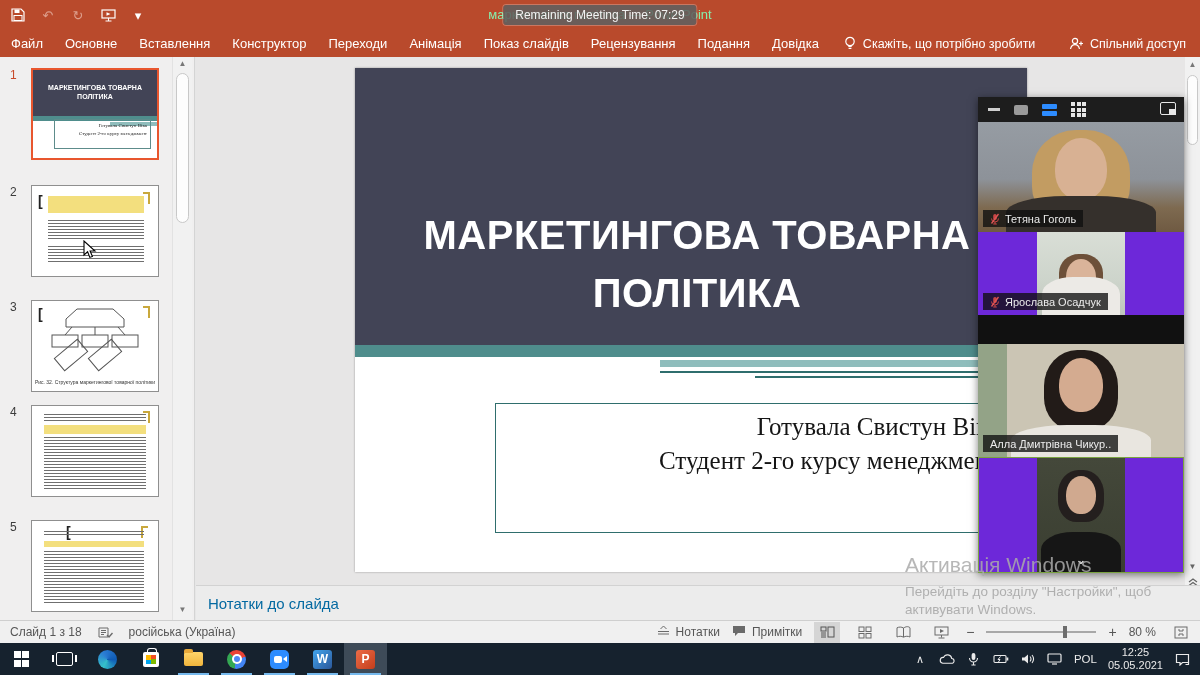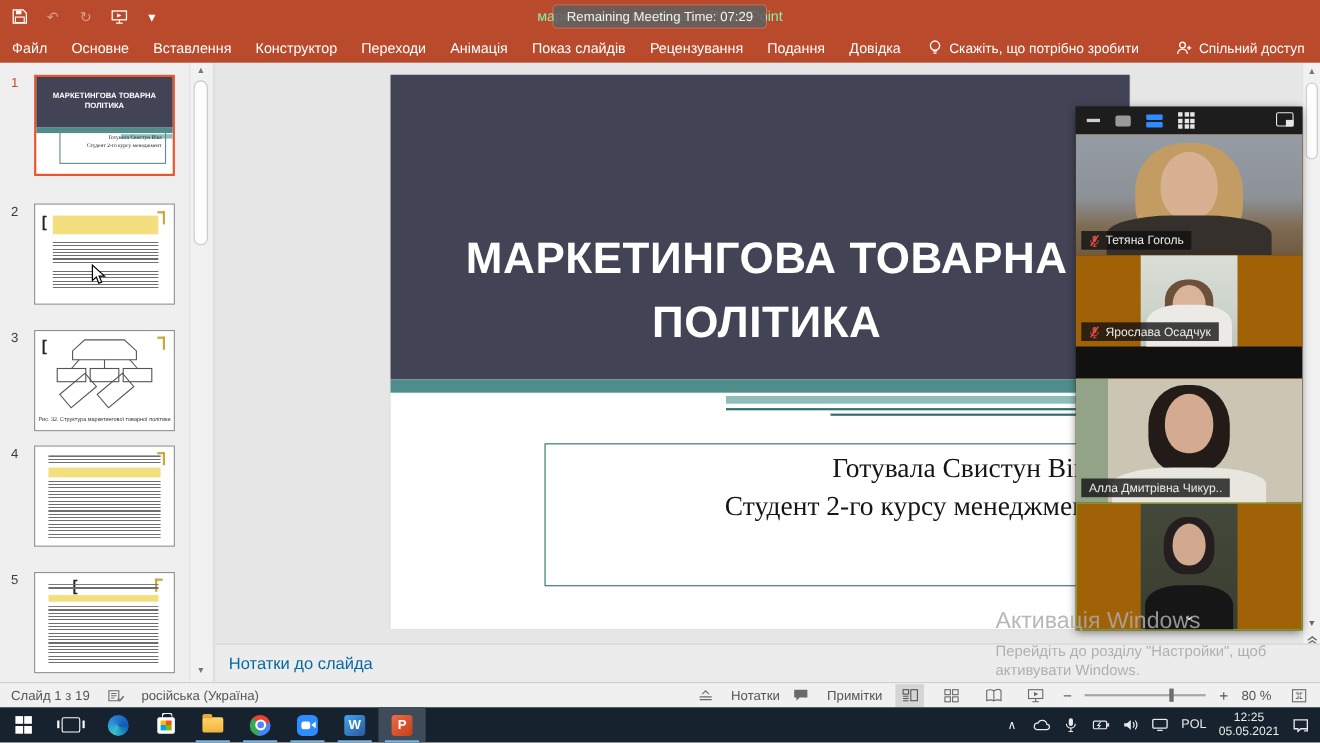--- a/index.html
+++ b/index.html
@@ -70,21 +70,21 @@
   .chev { width:10px; height:8px; }
 
   
   .notes { position:absolute; left:196px; top:585px; width:1004px; height:35px; background:#ececec; border-top:1px solid #d2d2d2; z-index:5; }
   .notes span { position:absolute; left:12px; top:9px; font-size:15px; color:#0369a1; }
 
   
   .statusbar { position:absolute; left:0; top:620px; width:1200px; height:23px; background:#f0f0f0; border-top:1px solid #cfcfcf; font-size:12px; color:#565656; z-index:30; display:flex; align-items:center; }
   .sb-left { display:flex; align-items:center; gap:16px; padding-left:10px; }
   .sb-right { position:absolute; right:6px; display:flex; align-items:center; gap:12px; }
-  .sb-item { display:flex; align-items:center; gap:17px; white-space:nowrap; }
+  .sb-item { display:flex; gap:6px; white-space:nowrap; }
   .viewbtn { width:26px; height:21px; display:flex; align-items:center; justify-content:center; }
   .viewbtn.active { background:#d5d5d5; }
   .zoomtrack { position:relative; width:110px; height:2px; background:#a8a8a8; }
   .zoomthumb { position:absolute; left:70%; top:-5px; width:4px; height:12px; background:#6d6d6d; }
   .zsign { font-size:14px; color:#565656; }
 
   
   .taskbar { position:absolute; left:0; top:643px; width:1200px; height:32px; background:#16222e; z-index:40; display:flex; align-items:center; }
   .tb-apps { display:flex; height:32px; }
   .app { position:relative; width:43px; height:32px; display:flex; align-items:center; justify-content:center; }
@@ -121,21 +121,21 @@
   .mp-head { position:absolute; left:0; top:0; width:100%; height:25px; background:#1d1d1d; display:flex; align-items:center; gap:14px; padding:0 10px; }
   .mph-min { width:12px; height:3px; background:#cfcfcf; }
   .mph-speaker { width:14px; height:10px; background:#9a9a9a; border-radius:2px; }
   .mph-strip { display:flex; flex-direction:column; gap:2px; }
   .mph-strip i { width:15px; height:5px; background:#2d8cff; border-radius:1px; }
   .mph-grid { display:grid; grid-template-columns:repeat(3,4px); grid-template-rows:repeat(3,4px); gap:1.5px; }
   .mph-grid i { background:#e6e6e6; }
   .mph-pop { position:absolute; right:8px; top:5px; width:16px; height:13px; border:1.5px solid #e6e6e6; border-radius:2px; }
   .mph-pop:before { content:""; position:absolute; right:-1px; bottom:-1px; width:7px; height:6px; background:#e6e6e6; }
 
-  .vtile { position:absolute; left:0; width:206px; height:113px; overflow:hidden; background:#a16207; }
+  .vtile { position:absolute; left:0; width:206px; height:113px; overflow:hidden; background:#6d28d9; }
   .vt1 { top:25px; height:110px; }
   .vt2 { top:135px; height:83px; }
   .vt3 { top:247px; height:113px; }
   .vt4 { top:360px; height:116px; border:1.5px solid #7aa341; }
   .vfeed { position:absolute; top:0; height:100%; }
   .vf-full { left:0; width:100%; }
   .vf-narrow { left:50%; transform:translateX(-50%); width:88px; }
   .bg1 { background:linear-gradient(180deg,#969ca3 0%,#8d9299 52%,#7e6a50 78%,#6f5a42 100%); }
   .bg2 { background:linear-gradient(180deg,#d9ded6 0%,#cdd4cb 60%,#bfc6bd 100%); }
   .bg3 { background:linear-gradient(90deg,#93a387 0 14%,#cbc5b4 14% 100%); }
@@ -310,21 +310,21 @@
         </svg>
     </div>
   </div>
 
   <div class="notes">
     <span>Нотатки до слайда</span>
   </div>
 
   <div class="statusbar">
     <div class="sb-left">
-      <span>Слайд 1 з 19</span>
+      <span>Слайд 1 з 18</span>
       <svg width="15" height="13" viewBox="0 0 15 13">
           <path d="M1 2h9v9H1zM3 4.5h5M3 6.5h5M3 8.5h3" fill="none" stroke="#6a6a6a"></path>
           <path d="M9 9l2 2 3.5-4" fill="none" stroke="#6a6a6a" stroke-width="1.4"></path>
         </svg>
       <span>російська (Україна)</span>
     </div>
     <div class="sb-right">
       <span class="sb-item">
         <svg width="13" height="11" viewBox="0 0 13 11">
             <path d="M3.5 4L6.5 1l3 3" fill="none" stroke="#6a6a6a"></path>

